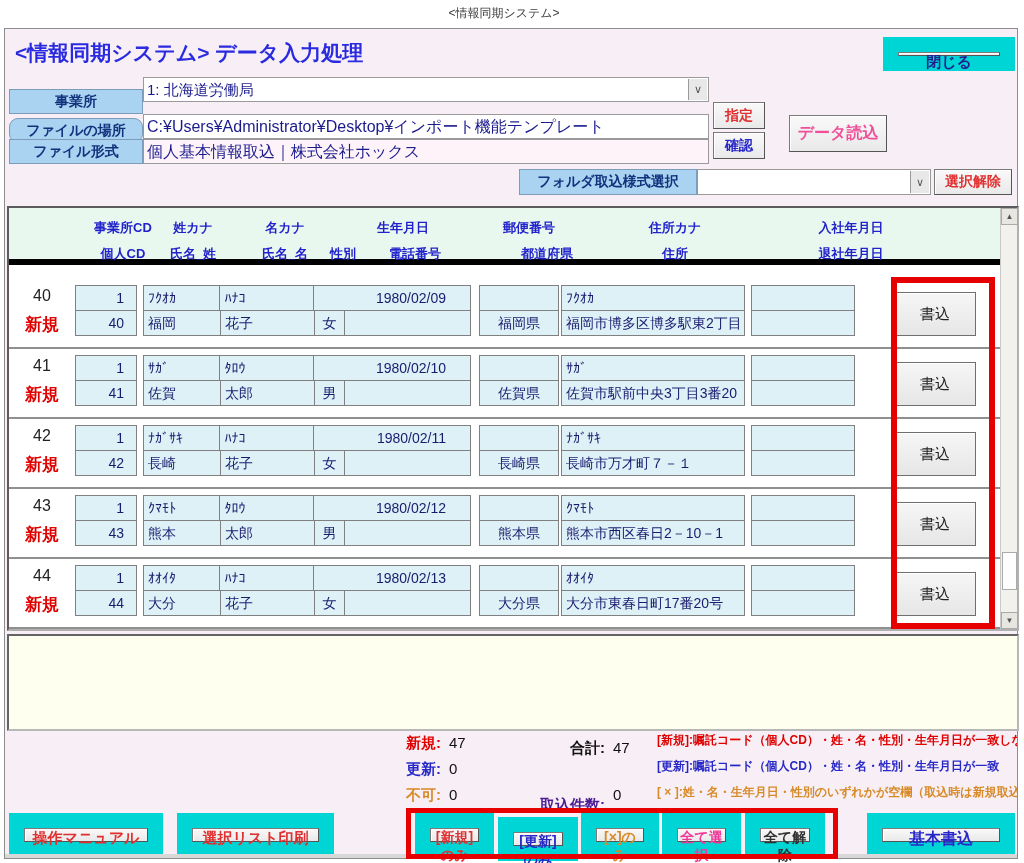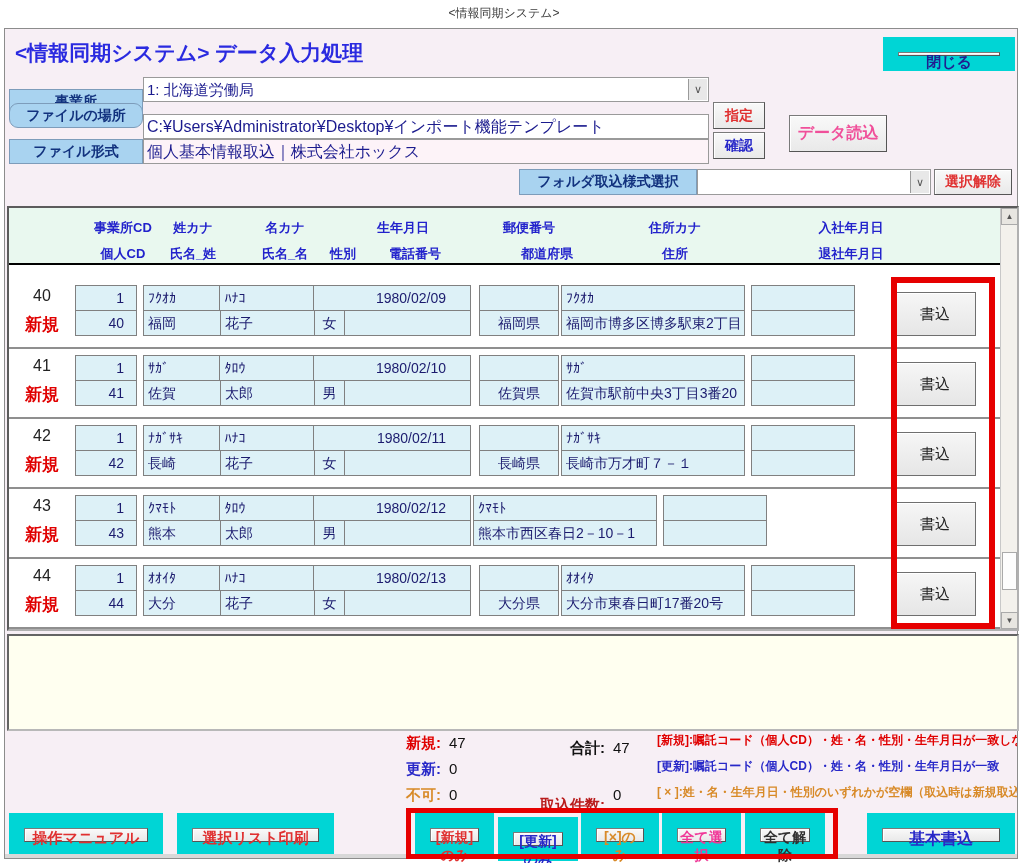--- a/index.html
+++ b/index.html
@@ -15,21 +15,21 @@
   .btn-plain { position:absolute; background:linear-gradient(#f9f9f9,#e9e9e9); border:1px solid #7a7a7a; border-right-color:#555; border-bottom-color:#555; box-shadow:inset 1px 1px 0 #ffffff; font-family:inherit; font-weight:bold; cursor:pointer; }
 
   .c-navy { color:#202090; } .c-red { color:#e03030; } .c-blue { color:#2828c8; }
   .c-pink { color:#f0509a; } .c-orange { color:#d88a28; } .c-black { color:#303030; } .c-magenta { color:#f03898; }
 
   .form-label { position:absolute; left:4px; width:134px; height:25px; background:#a9d3f0; border:1px solid #7d9cba; color:#12327e; font-size:14px; font-weight:bold; text-align:center; line-height:23px; }
   .form-field { position:absolute; left:138px; width:566px; height:25px; background:#ffffff; border:1px solid #9a9a9a; color:#1b1b8e; font-size:16px; line-height:23px; padding:0 3px; white-space:nowrap; overflow:hidden; }
   .combo-arrow { position:absolute; right:1px; top:1px; width:19px; height:21px; background:#e8e8e8; border-left:1px solid #9a9a9a; color:#555; font-size:11px; text-align:center; line-height:21px; cursor:pointer; }
 
   .tablebox { position:absolute; left:2px; top:177px; width:1012px; height:425px; background:#ffffff; border:2px inset #b0b0b0; }
-  .thead { position:relative; width:993px; height:57px; background:#e9f8ef; border-bottom:2px solid #000000; }
+  .thead { position:relative; width:993px; height:57px; background:#e9f8ef; border-bottom:6px solid #000000; }
   .thead span { position:absolute; font-size:13px; font-weight:bold; color:#2222cc; text-align:center; }
   .tspacer { height:14px; }
   .grow { position:relative; width:993px; height:70px; border-bottom:2px solid #8f8f8f; display:flex; align-items:flex-start; padding-top:6px; }
   .rid { width:66px; text-align:center; }
   .rno { font-size:16px; color:#222; margin-top:2px; }
   .rst { font-size:17px; font-weight:bold; color:#e00000; margin-top:8px; }
   .stack { display:flex; flex-direction:column; }
   .cell { background:#ddf1f7; border:1px solid #808080; height:26px; font-size:14px; color:#1b1b6e; line-height:24px; padding:0 4px; white-space:nowrap; overflow:hidden; }
   .stack .cell + .cell, .mrow + .mrow .cell { margin-top:-1px; }
   .mrow { display:flex; }
@@ -72,21 +72,21 @@
   <div class="cyan-wrap" style="left:878px; top:8px; width:132px; height:34px;">
     <button class="btn c-navy">閉じる</button>
   </div>
 
   <div class="form-label" style="top:60px;">事業所</div>
   <div class="form-field" style="top:48px; font-size:15px;">
     <span>1: 北海道労働局</span>
     <span class="combo-arrow">∨</span>
   </div>
 
-  <div class="form-label" style="top:74px;border-radius:9px;">ファイルの場所</div>
+  <div class="form-label" style="top:89px;border-radius:9px;">ファイルの場所</div>
   <div class="form-field" style="top:85px;">C:¥Users¥Administrator¥Desktop¥インポート機能テンプレート</div>
 
   <div class="form-label" style="top:110px;">ファイル形式</div>
   <div class="form-field" style="top:110px; background:#fdf3f8;">個人基本情報取込｜株式会社ホックス</div>
 
   <button class="btn-plain c-red" style="left:708px; top:73px; width:52px; height:27px; font-size:14px;">指定</button>
   <button class="btn-plain c-blue" style="left:708px; top:103px; width:52px; height:27px; font-size:14px;">確認</button>
   <button class="btn-plain c-pink" style="left:784px; top:86px; width:98px; height:37px; font-size:16px;">データ読込</button>
 
   <div class="form-label" style="left:514px; top:140px; width:178px; height:26px;">フォルダ取込様式選択</div>
@@ -242,20 +242,24 @@
             <div class="cell w80">ﾀﾛｳ</div>
             <div class="cell datecell">1980/02/12</div>
           </div>
         <div class="mrow">
             <div class="cell w82">熊本</div>
             <div class="cell w80">太郎</div>
             <div class="cell gendercell">男</div>
             <div class="cell phonecell"></div>
           </div>
       </div>
+      <div class="stack prefbox">
+          <div class="cell"></div>
+          <div class="cell">熊本県</div>
+        </div>
       <div class="stack addrbox">
           <div class="cell">ｸﾏﾓﾄ</div>
           <div class="cell">熊本市西区春日2－10－1</div>
         </div>
       <div class="stack datebox">
           <div class="cell"></div>
           <div class="cell"></div>
         </div>
       <button class="writebtn">書込</button>
     </div>
@@ -307,21 +311,21 @@
   <div class="msgbox"></div>
 
   <div class="sumlabel" style="left:352px; top:705px; width:84px; color:#e00000;">新規:</div>
   <div class="sumvalue" style="left:444px; top:705px;">47</div>
   <div class="sumlabel" style="left:352px; top:731px; width:84px; color:#2828c8;">更新:</div>
   <div class="sumvalue" style="left:444px; top:731px;">0</div>
   <div class="sumlabel" style="left:352px; top:757px; width:84px; color:#d88a28;">不可:</div>
   <div class="sumvalue" style="left:444px; top:757px;">0</div>
   <div class="sumlabel" style="left:524px; top:710px; width:76px; color:#111;">合計:</div>
   <div class="sumvalue" style="left:608px; top:710px;">47</div>
-  <div class="sumlabel" style="left:500px; top:767px; width:100px; color:#b91c1c;">取込件数:</div>
+  <div class="sumlabel" style="left:500px; top:767px; width:100px; color:#4c1d95;">取込件数:</div>
   <div class="sumvalue" style="left:608px; top:757px;">0</div>
 
   <div class="legend" style="top:703px; color:#e00000;">[新規]:嘱託コード（個人CD）・姓・名・性別・生年月日が一致しない</div>
   <div class="legend" style="top:729px; color:#2828c8;">[更新]:嘱託コード（個人CD）・姓・名・性別・生年月日が一致</div>
   <div class="legend" style="top:755px; color:#d88a28;">[ × ]:姓・名・生年月日・性別のいずれかが空欄（取込時は新規取込扱い）</div>
 
   <div class="cyan-wrap" style="left:4px; top:784px; width:154px; height:44px;">
     <button class="btn c-red">操作マニュアル</button>
   </div>
   <div class="cyan-wrap" style="left:172px; top:784px; width:157px; height:44px;">

